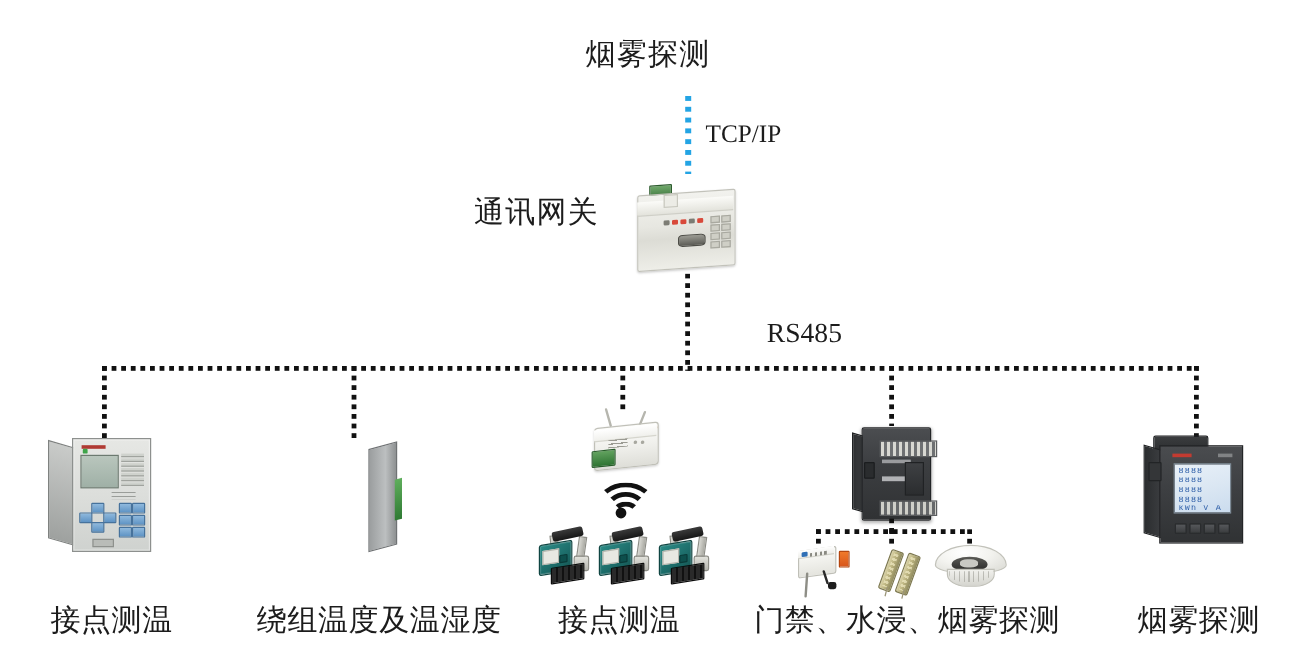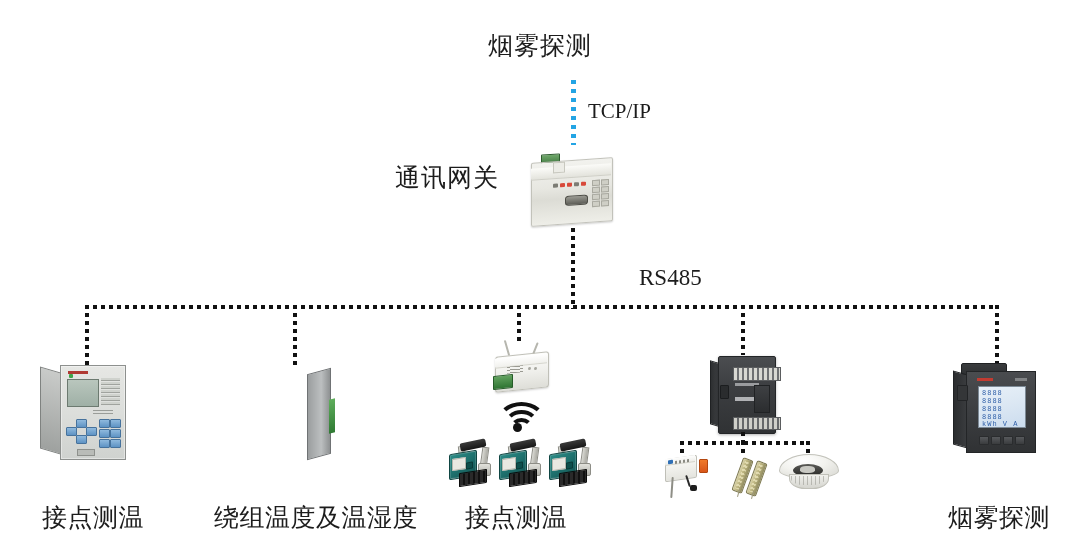--- a/index.html
+++ b/index.html
@@ -715,15 +715,16 @@
         <div class="mt-btn" style="left:24px;"></div>
         <div class="mt-btn" style="left:36px;"></div>
       </div>
     </div>
     <div class="mt-clip"></div>
   </div>
 
   <div class="bottom-label label-cn" style="left:0px;   width:186px;">接点测温</div>
   <div class="bottom-label label-cn" style="left:186px; width:260px;">绕组温度及温湿度</div>
   <div class="bottom-label label-cn" style="left:436px; width:160px;">接点测温</div>
+  <div class="bottom-label label-cn" style="left:596px; width:320px;">门禁、水浸、烟雾探测</div>
   <div class="bottom-label label-cn" style="left:918px; width:162px;">烟雾探测</div>
 
 </div>
 
 </body></html>

